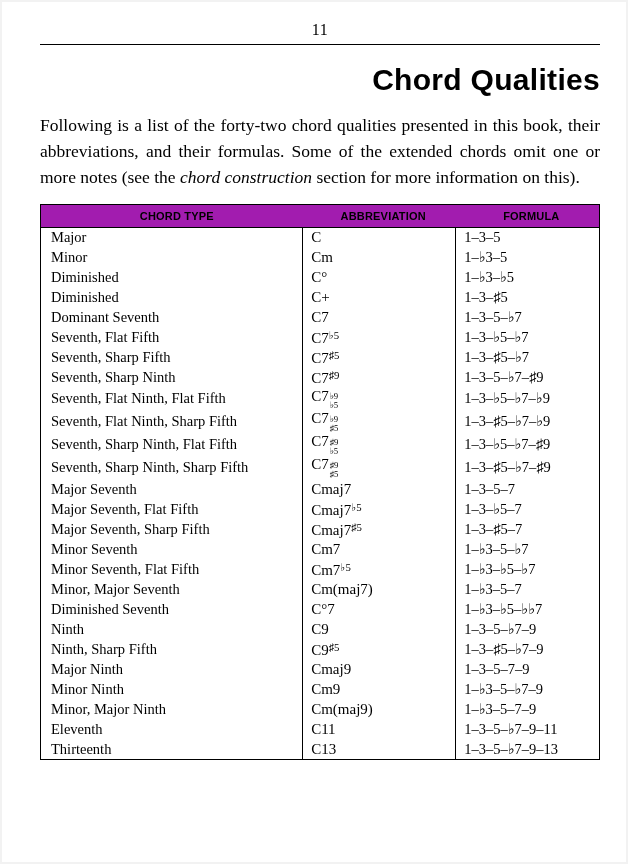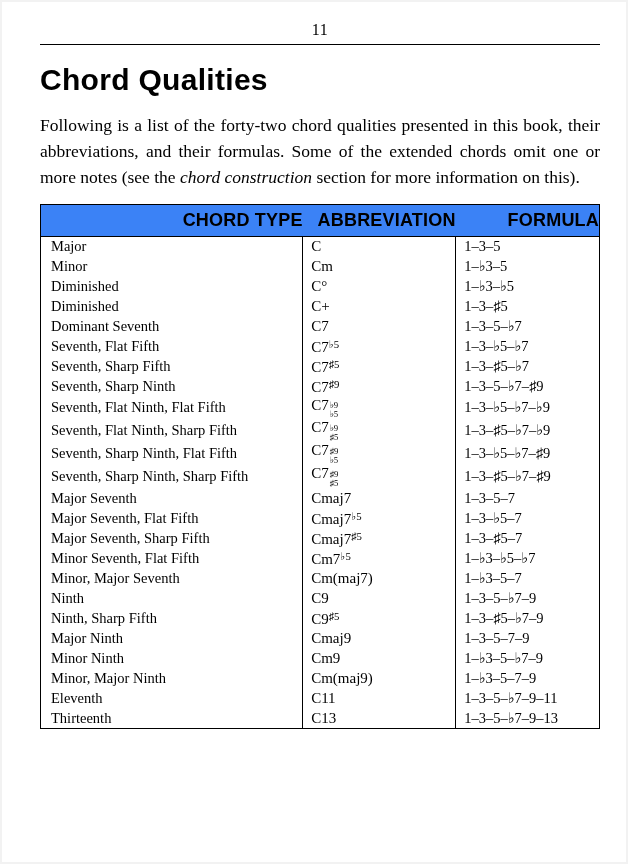--- a/index.html
+++ b/index.html
@@ -20,21 +20,21 @@
   }
   .header-rule {
     border-top:1.5px solid #000;
     margin-top:5px;
   }
 
   .title {
     font-family:"Liberation Sans","DejaVu Sans",sans-serif;
     font-weight:bold;
     font-size:30px;
-    text-align:left;
+    text-align:right;
     margin-top:18px;
     letter-spacing:.3px;
   }
 
   .intro {
     margin-top:15px;
     font-size:17.5px;
     line-height:26px;
     text-align:justify;
   }
@@ -45,25 +45,25 @@
     border-collapse:collapse;
     margin-top:14px;
     border:1.6px solid #000;
     table-layout:fixed;
   }
   table.chords col.c1 { width:257px; }
   table.chords col.c2 { width:150px; }
   table.chords col.c3 { width:141px; }
 
   th {
-    background:#3b82f6;
+    background:#a21caf;
     font-family:"Liberation Sans","DejaVu Sans",sans-serif;
     font-weight:bold;
-    font-size:18px;
-    text-align:right;
+    font-size:11px;
+    text-align:center;
     padding:5px 0 5px 10px;
     border-bottom:1.6px solid #000;
     letter-spacing:.2px;
   }
   th.h2, th.h3 { padding-left:8px; }
 
   td {
     font-size:14.5px;
     height:20px;
     padding:0 0 0 10px;
@@ -197,30 +197,40 @@
           <td class="col-type">Major Seventh, Flat Fifth</td>
           <td class="col-abbr"><span>Cmaj7</span><span class="sup">♭5</span></td>
           <td class="col-formula">1–3–♭5–7</td>
         </tr>
         <tr>
           <td class="col-type">Major Seventh, Sharp Fifth</td>
           <td class="col-abbr"><span>Cmaj7</span><span class="sup">♯5</span></td>
           <td class="col-formula">1–3–♯5–7</td>
         </tr>
         <tr>
+          <td class="col-type">Minor Seventh</td>
+          <td class="col-abbr"><span>Cm7</span></td>
+          <td class="col-formula">1–♭3–5–♭7</td>
+        </tr>
+        <tr>
           <td class="col-type">Minor Seventh, Flat Fifth</td>
           <td class="col-abbr"><span>Cm7</span><span class="sup">♭5</span></td>
           <td class="col-formula">1–♭3–♭5–♭7</td>
         </tr>
         <tr>
           <td class="col-type">Minor, Major Seventh</td>
           <td class="col-abbr"><span>Cm(maj7)</span></td>
           <td class="col-formula">1–♭3–5–7</td>
         </tr>
         <tr>
+          <td class="col-type">Diminished Seventh</td>
+          <td class="col-abbr"><span>C°7</span></td>
+          <td class="col-formula">1–♭3–♭5–♭♭7</td>
+        </tr>
+        <tr>
           <td class="col-type">Ninth</td>
           <td class="col-abbr"><span>C9</span></td>
           <td class="col-formula">1–3–5–♭7–9</td>
         </tr>
         <tr>
           <td class="col-type">Ninth, Sharp Fifth</td>
           <td class="col-abbr"><span>C9</span><span class="sup">♯5</span></td>
           <td class="col-formula">1–3–♯5–♭7–9</td>
         </tr>
         <tr>

